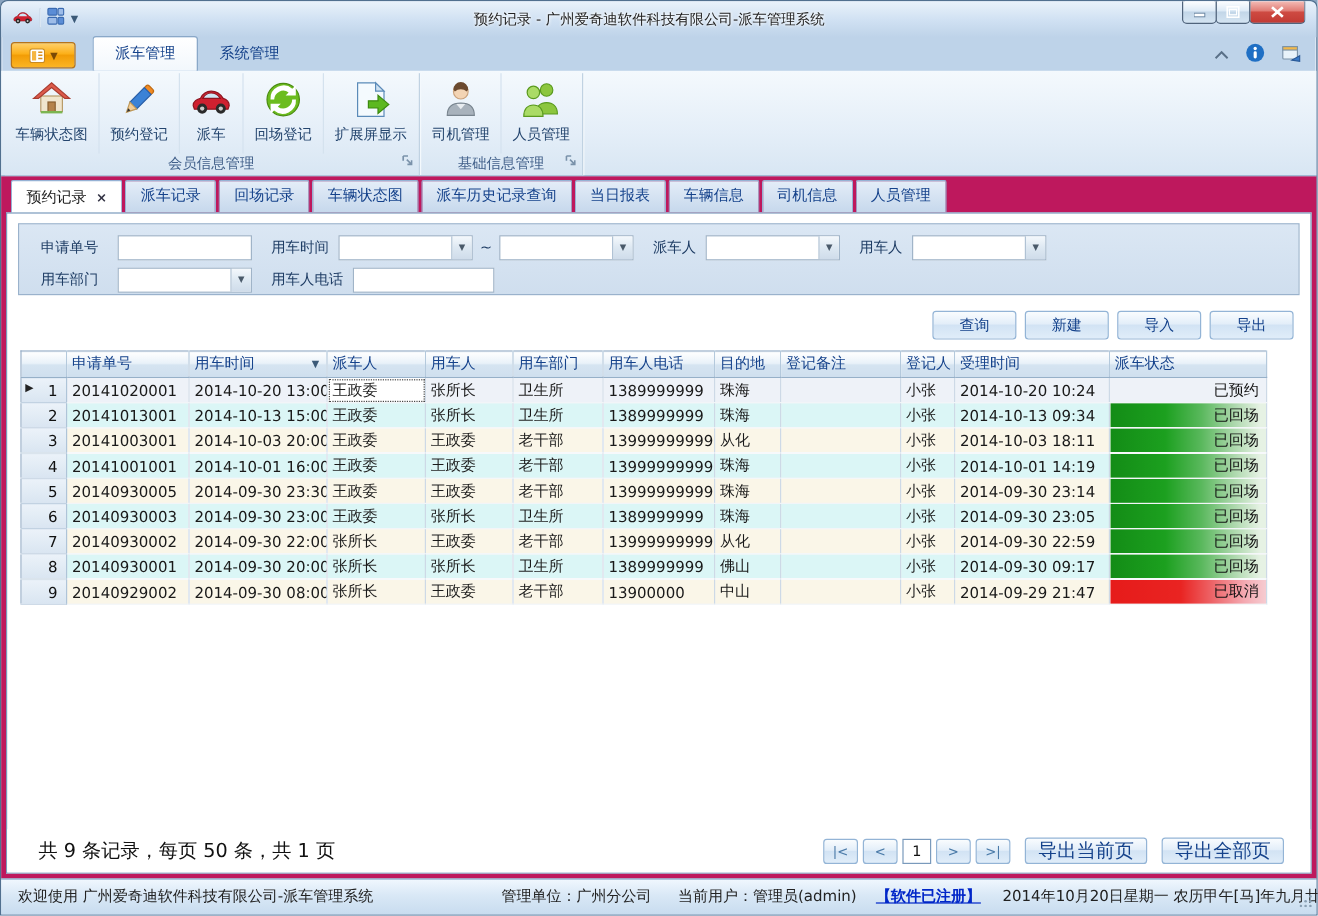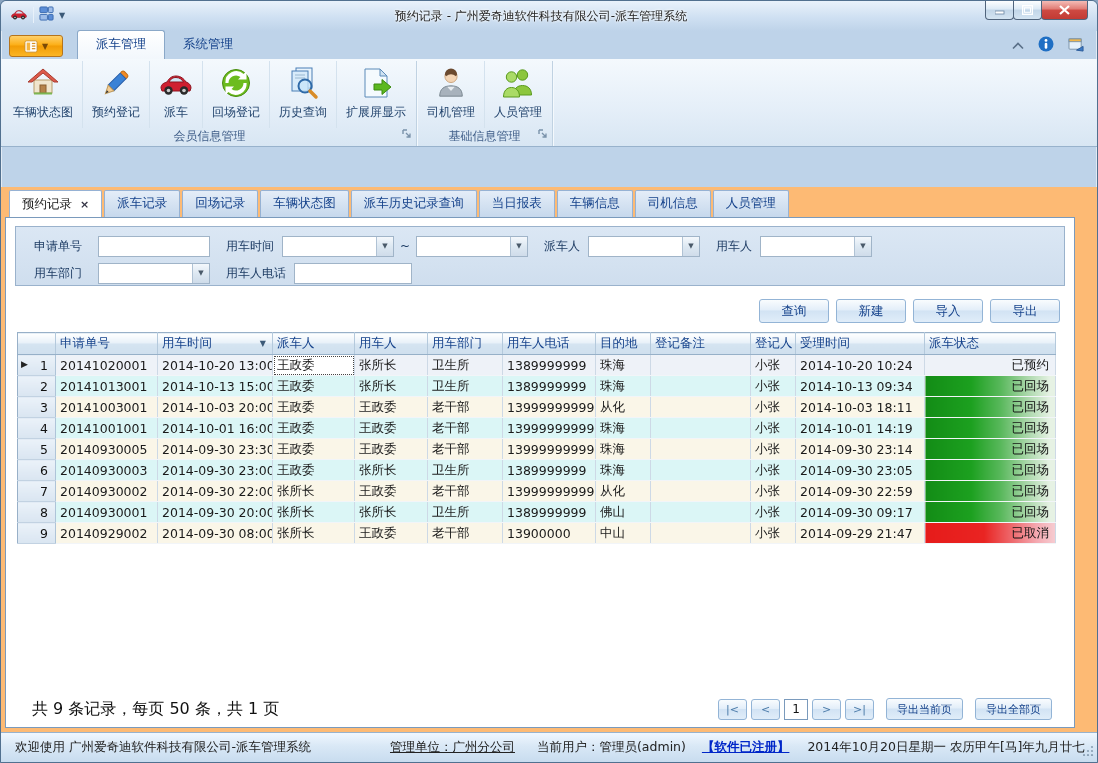--- a/index.html
+++ b/index.html
@@ -43,21 +43,21 @@
   .rbtns { flex:1; display:flex; align-items:stretch; }
   .rbtn { display:flex; flex-direction:column; align-items:center; justify-content:flex-start;
           padding:4px 9px 2px 9px; min-width:50px; }
   .rbtn + .rbtn { border-left:1px solid #d4e2ee; }
   .rbtn .ricon { height:36px; display:flex; align-items:center; }
   .rbtn .rlabel { color:#24456e; font-size:12px; margin-top:3px; white-space:nowrap; }
   .rgroup-label { position:relative; height:18px; text-align:center; color:#42608a; font-size:12px; line-height:16px; }
   .launcher { position:absolute; right:3px; bottom:3px; }
 
   
-  .frame { flex:1; display:flex; flex-direction:column; padding:3px 22px 4px 4px; background:#fdba74; min-height:0;margin-top:40px; }
+  .frame { flex:1; display:flex; flex-direction:column; padding:3px 4px 4px 4px; background:#be185d; min-height:0; }
   .doctabs { height:27px; flex:none; display:flex; align-items:flex-end; padding-left:4px; }
   .doctab { padding:4px 12px 5px 12px; margin-right:2px; font-size:12.5px; color:#15428b;
             background:linear-gradient(#e4edf8,#c6d8ec); border:1px solid #96b2d4; border-bottom:none;
             border-radius:2px 2px 0 0; white-space:nowrap; display:flex; align-items:center; gap:8px; }
   .doctab.active { background:#ffffff; color:#1a1a1a; padding-top:5px; position:relative; top:1px; }
   .doctab .tabclose { color:#334; font-size:11px; font-weight:bold; }
 
   .panel { flex:1; position:relative; background:#ffffff; border:1px solid #7a9abc; min-height:0; }
 
   
@@ -98,27 +98,27 @@
 
   
   .panelfooter { position:absolute; left:0; right:0; bottom:0; height:36px; display:flex; align-items:center;
                  padding:0 22px 0 26px; background:#fff; }
   .summary { color:#111; font-size:16px; }
   .pager { margin-left:auto; display:flex; align-items:center; gap:4px; }
   .pbtn { width:29px; height:21px; border:1px solid #93b4d6; border-radius:3px; color:#4a7aa8; font-size:11px;
           font-family:inherit; background:linear-gradient(#f9fcfe,#e3eef9 45%,#d2e3f4 50%,#e0edf9); }
   .pagebox { width:24px; height:21px; border:1px solid #7a9abc; background:#fff; text-align:center; line-height:19px; color:#111; }
   .xbtn { height:22px; padding:0 10px; margin-left:8px; border:1px solid #93b4d6; border-radius:3px; color:#15428b;
-          font-size:11px; font-family:Liberation Serif, serif; background:linear-gradient(#f9fcfe,#e3eef9 45%,#d2e3f4 50%,#e0edf9); }
+          font-size:16px; font-family:Liberation Serif, serif; background:linear-gradient(#f9fcfe,#e3eef9 45%,#d2e3f4 50%,#e0edf9); }
 
   
   .statusbar { height:30px; flex:none; border-top:1px solid #98b2cc; position:relative;
                background:linear-gradient(#f0f7fe,#d9e8f6 45%,#c8dcef); display:flex; align-items:center; padding:0 14px; }
   .sb-item { color:#222; font-size:12.5px; white-space:nowrap; }
-  .sb-org { margin-left:79px;text-decoration:underline; }
+  .sb-org { margin-left:107px; }
   .sb-user { margin-left:22px; }
   .sb-reg { margin-left:16px; color:#0026c8; text-decoration:underline; font-weight:bold; }
   .sb-date { margin-left:18px; }
   .grip { position:absolute; right:3px; bottom:3px; }
 </style>
 </head>
 <body>
 
 <div class="window">
 
@@ -244,33 +244,20 @@
         </div>
         <div class="rbtn">
           <span class="ricon">
             <svg width="34" height="34" viewBox="0 0 34 34">
                 <circle cx="17" cy="17" r="13.5" fill="#6cbc1e" stroke="#4a8c10"></circle>
                 <path d="M9.5 17 a7.5 7.5 0 0 1 12-5.9 L19 13.5 L27.5 13.5 L27.5 5 L24.6 7.9 A11 11 0 0 0 6.4 17 Z" fill="#fff"></path>
                 <path d="M24.5 17 a7.5 7.5 0 0 1 -12 5.9 L15 20.5 L6.5 20.5 L6.5 29 L9.4 26.1 A11 11 0 0 0 27.6 17 Z" fill="#fff"></path>
               </svg>
           </span>
           <span class="rlabel">回场登记</span>
-        </div>
-        <div class="rbtn">
-          <span class="ricon">
-            <svg width="34" height="34" viewBox="0 0 34 34">
-                <rect x="10" y="2" width="16" height="20" fill="#eaf4fc" stroke="#4a7fb5"></rect>
-                <rect x="6" y="5" width="16" height="20" fill="#d8ebfa" stroke="#4a7fb5"></rect>
-                <line x1="9" y1="9" x2="19" y2="9" stroke="#9ab8d0"></line>
-                <line x1="9" y1="12" x2="19" y2="12" stroke="#9ab8d0"></line>
-                <circle cx="19" cy="20" r="6.5" fill="rgba(200,230,250,.75)" stroke="#2f6aa8" stroke-width="2"></circle>
-                <line x1="24" y1="25" x2="30" y2="31" stroke="#d88c28" stroke-width="3.5" stroke-linecap="round"></line>
-              </svg>
-          </span>
-          <span class="rlabel">历史查询</span>
         </div>
         <div class="rbtn">
           <span class="ricon">
             <svg width="34" height="34" viewBox="0 0 34 34">
                 <path d="M6 3 h15 l7 7 v21 h-22 Z" fill="#f4fafe" stroke="#5a8ab8"></path>
                 <path d="M21 3 l7 7 h-7 Z" fill="#cfe2f2" stroke="#5a8ab8"></path>
                 <path d="M15 18 h8 v-4.5 l9 7.5 -9 7.5 v-4.5 h-8 Z" fill="#5cb820" stroke="#3c8a10"></path>
               </svg>
           </span>
           <span class="rlabel">扩展屏显示</span>

